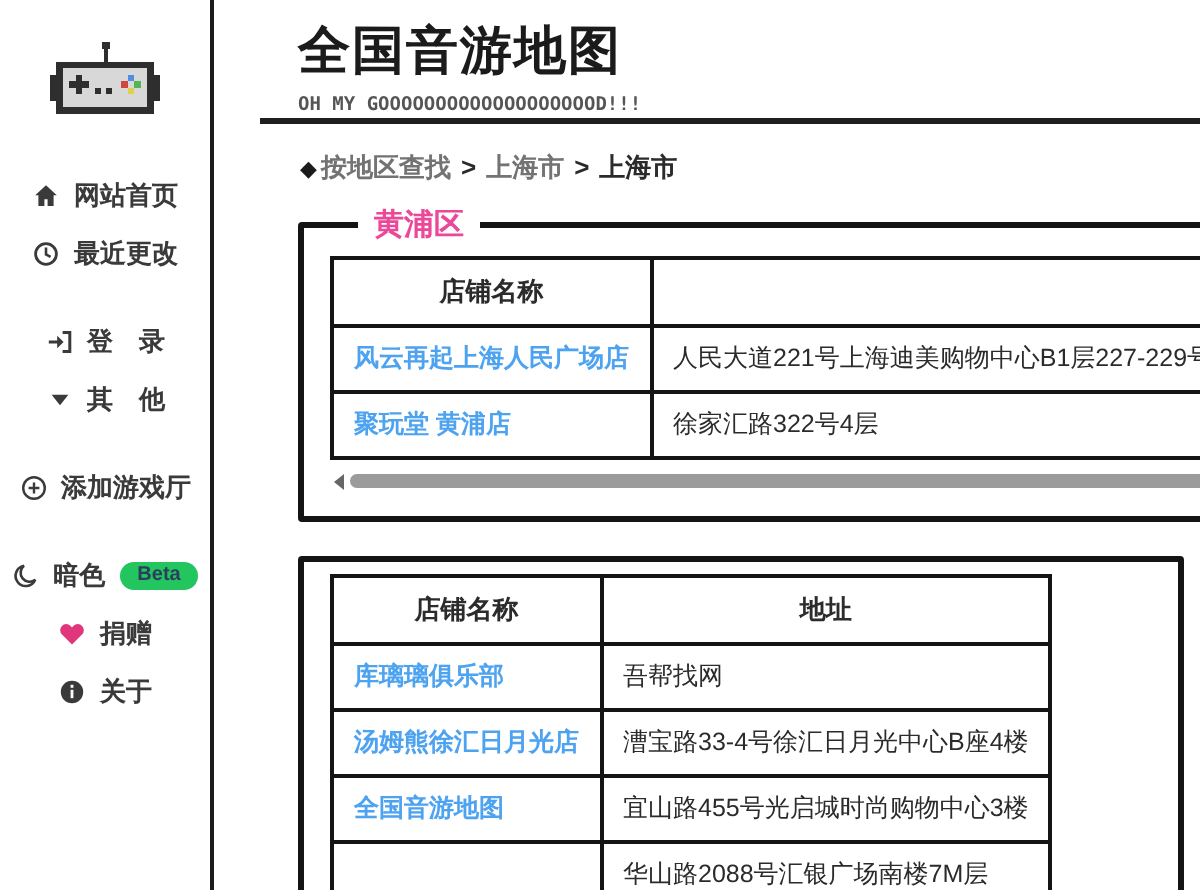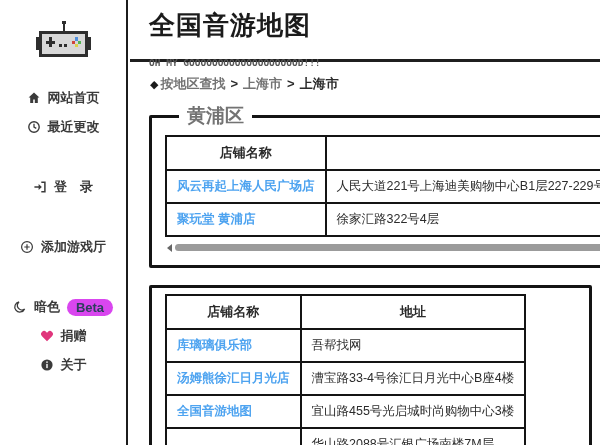--- a/index.html
+++ b/index.html
@@ -1,50 +1,50 @@
 <!DOCTYPE html>
 <html><head>
 <meta charset="utf-8">
 <style>
   * { margin:0; padding:0; box-sizing:border-box; }
   html,body { background:#fff; }
   body { font-family:"Liberation Sans","DejaVu Sans",sans-serif; color:#2b2b2b; }
   .page { position:relative; width:600px; height:445px; overflow:hidden; background:#fff; }
 
   
-  .sidebar { position:absolute; left:0; top:0; width:128px; height:445px;
+  .sidebar { position:absolute; left:0; top:0; width:107px; height:445px;
              border-right:2px solid #1c1c1c; display:flex; flex-direction:column; align-items:center; }
   .logo { margin:21px 0 18px 0; width:57px; height:39px; }
   .logo svg { width:100%; height:100%; }
   .side-nav { display:flex; flex-direction:column; align-items:center; width:100%; }
   .side-item { display:flex; align-items:center; gap:7px; margin-top:11px; cursor:pointer;
                font-size:13px; font-weight:bold; color:#3a3a3a; white-space:nowrap; }
-  .side-item.gap-before { margin-top:42px; }
+  .side-item.gap-before { margin-top:26px; }
   .side-item .ico { width:14px; height:14px; display:inline-flex; }
   .side-item .ico svg { width:14px; height:14px; }
-  .badge { background:#d946ef; color:#2c3e5d; font-size:13px; font-weight:bold;
+  .badge { background:#22c55e; color:#2c3e5d; font-size:10px; font-weight:bold;
            padding:2px 9px; border-radius:9px; line-height:1; }
 
   
   .main { position:absolute; left:130px; top:0; width:470px; height:445px; }
   .hdr { padding:10px 0 13px 19px; height:62px; border-bottom:3px solid #1f1f1f; }
   .hdr h1 { font-size:26px; font-weight:bold; color:#1b1b1b; letter-spacing:1px; line-height:1.2; }
-  .hdr .sub { margin-top:16px; font-family:"DejaVu Sans Mono","Liberation Mono",monospace;
+  .hdr .sub { margin-top:6px; font-family:"DejaVu Sans Mono","Liberation Mono",monospace;
               font-size:9.5px; font-weight:bold; color:#555; letter-spacing:0; }
 
   .content { padding:13px 8px 0 19px; }
   .crumb { font-size:13px; font-weight:bold; margin:0 0 10px 1px; }
   .crumb .diamond { font-size:11px; color:#1b1b1b; margin-right:2px; }
   .crumb a { color:#737373; text-decoration:none; }
   .crumb .sep { color:#2b2b2b; margin:0 5px; }
   .crumb .cur { color:#2b2b2b; }
 
   fieldset.district { border:3px solid #141414; border-radius:2px; padding:6px 12px 12px 13px;
                       margin-bottom:17px; }
-  fieldset.district legend { font-size:19px; font-weight:bold; color:#737373; padding:0 8px; margin-left:14px; }
+  fieldset.district legend { font-size:15px; font-weight:bold; color:#ec4899; padding:0 8px; margin-left:14px; }
 
   .table-wrap { overflow:hidden; }
   table.shops { border-collapse:collapse; background:#fff; }
   table.shops th, table.shops td { border:2px solid #141414; font-size:12.5px;
         padding:7px 10px; white-space:nowrap; text-align:left; height:32px; }
   table.shops th { text-align:center; font-weight:bold; font-size:13px; height:30px; }
   table.shops a { color:#4da3f0; text-decoration:none; font-weight:bold; }
   .t-wide { min-width:740px; }
   .t-wide th:first-child, .t-wide td:first-child { width:128px; min-width:128px; }
   .t-fit th:first-child, .t-fit td:first-child { width:110px; min-width:110px; }
@@ -107,20 +107,28 @@
         <div class="side-item gap-before">
           <span class="ico">
             <svg viewBox="0 0 14 14">
               <path d="M8.3 2.2h3.6v9.6H8.3" fill="none" stroke="#3a3a3a" stroke-width="1.5"></path>
               <path d="M1.4 7h5.8" stroke="#3a3a3a" stroke-width="1.5"></path>
               <path d="M5.6 3.9 8.8 7l-3.2 3.1z" fill="#3a3a3a"></path>
             </svg>
           </span>
           <span>登　录</span>
         </div>
+        <div class="side-item">
+          <span class="ico">
+            <svg viewBox="0 0 14 14">
+              <path d="M2.8 4.4h8.4L7 9.6z" fill="#3a3a3a"></path>
+            </svg>
+          </span>
+          <span>其　他</span>
+        </div>
         <div class="side-item gap-before">
           <span class="ico">
             <svg viewBox="0 0 14 14">
               <circle cx="7" cy="7" r="5.4" fill="none" stroke="#3a3a3a" stroke-width="1.2"></circle>
               <path d="M7 4.3v5.4M4.3 7h5.4" stroke="#3a3a3a" stroke-width="1.2"></path>
             </svg>
           </span>
           <span>添加游戏厅</span>
         </div>
         <div class="side-item gap-before">

